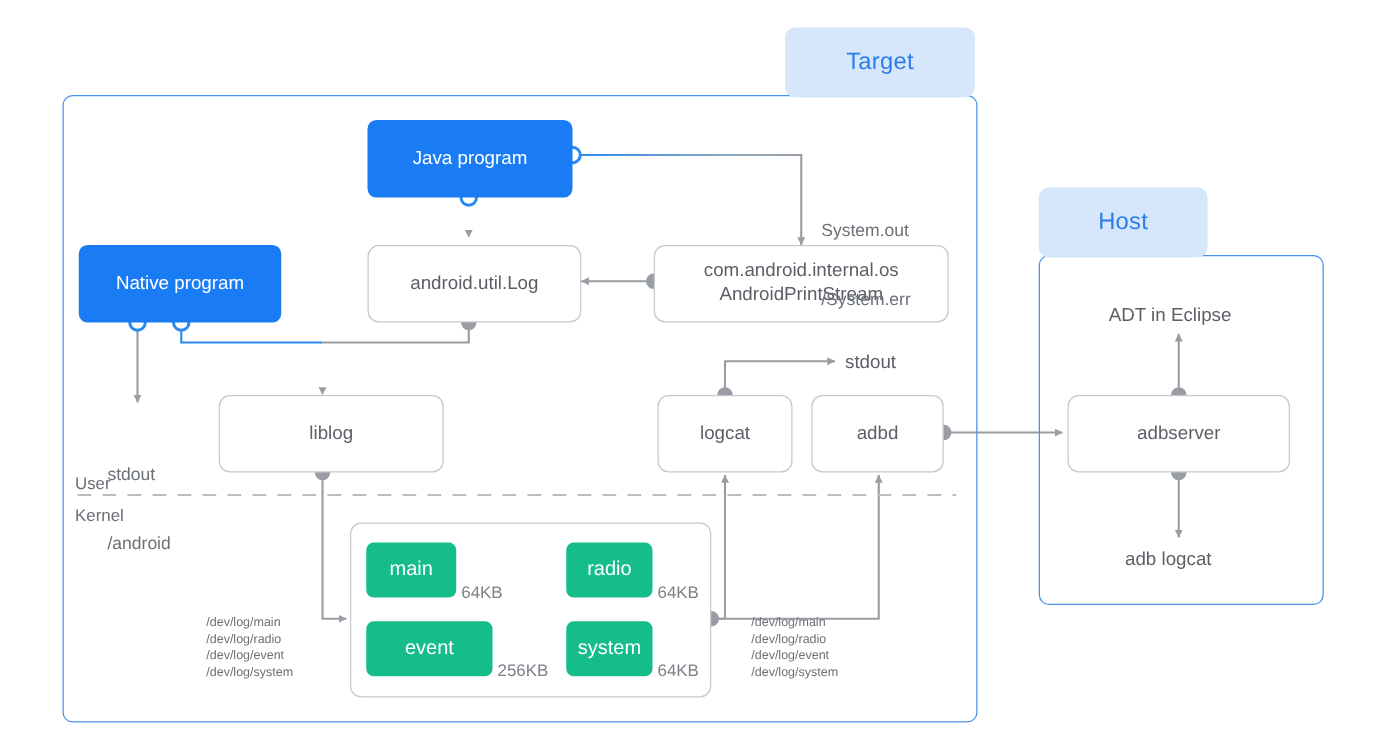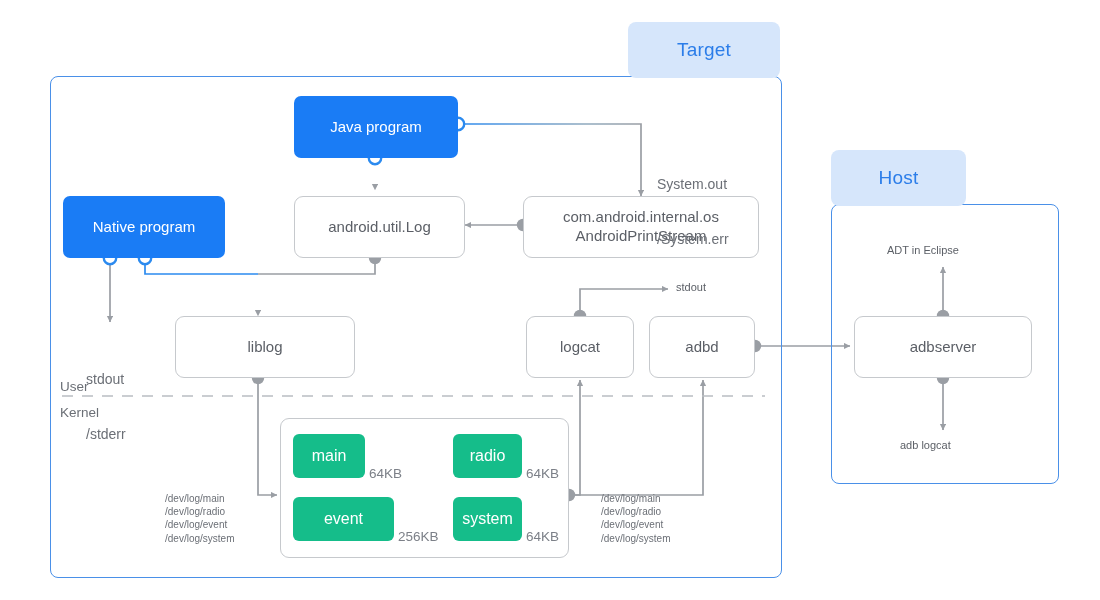--- a/index.html
+++ b/index.html
@@ -93,21 +93,21 @@
   .txt.kb {
     font-size: 13.5px;
     color: #7c8088;
     text-align: center;
   }
   .txt.layer {
     font-size: 13.5px;
     color: #6b6f76;
   }
   .txt.node-ish {
-    font-size: 11px;
+    font-size: 15px;
     color: #5b5f66;
   }
 </style>
 </head>
 <body>
 
 <div id="stage">
 
   <svg class="wires" viewBox="0 0 1100 600">
     <defs>
@@ -239,21 +239,21 @@
   </div>
   <div class="txt kb" style="left:526px; top:528px;">64KB</div>
 
   <div class="txt" style="left:657px; top:138px;">
     <div>System.out</div>
     <div>/System.err</div>
   </div>
 
   <div class="txt" style="left:86px; top:333px;">
     <div>stdout</div>
-    <div>/stderr</div>
+    <div>/android</div>
   </div>
 
   <div class="txt node-ish" style="left:676px; top:280px;">stdout</div>
 
   <div class="txt layer" style="left:60px; top:378px;">User</div>
   <div class="txt layer" style="left:60px; top:404px;">Kernel</div>
 
   <div class="txt node-ish" style="left:887px; top:243px;">ADT in Eclipse</div>
   <div class="txt node-ish" style="left:900px; top:438px;">adb logcat</div>
 

